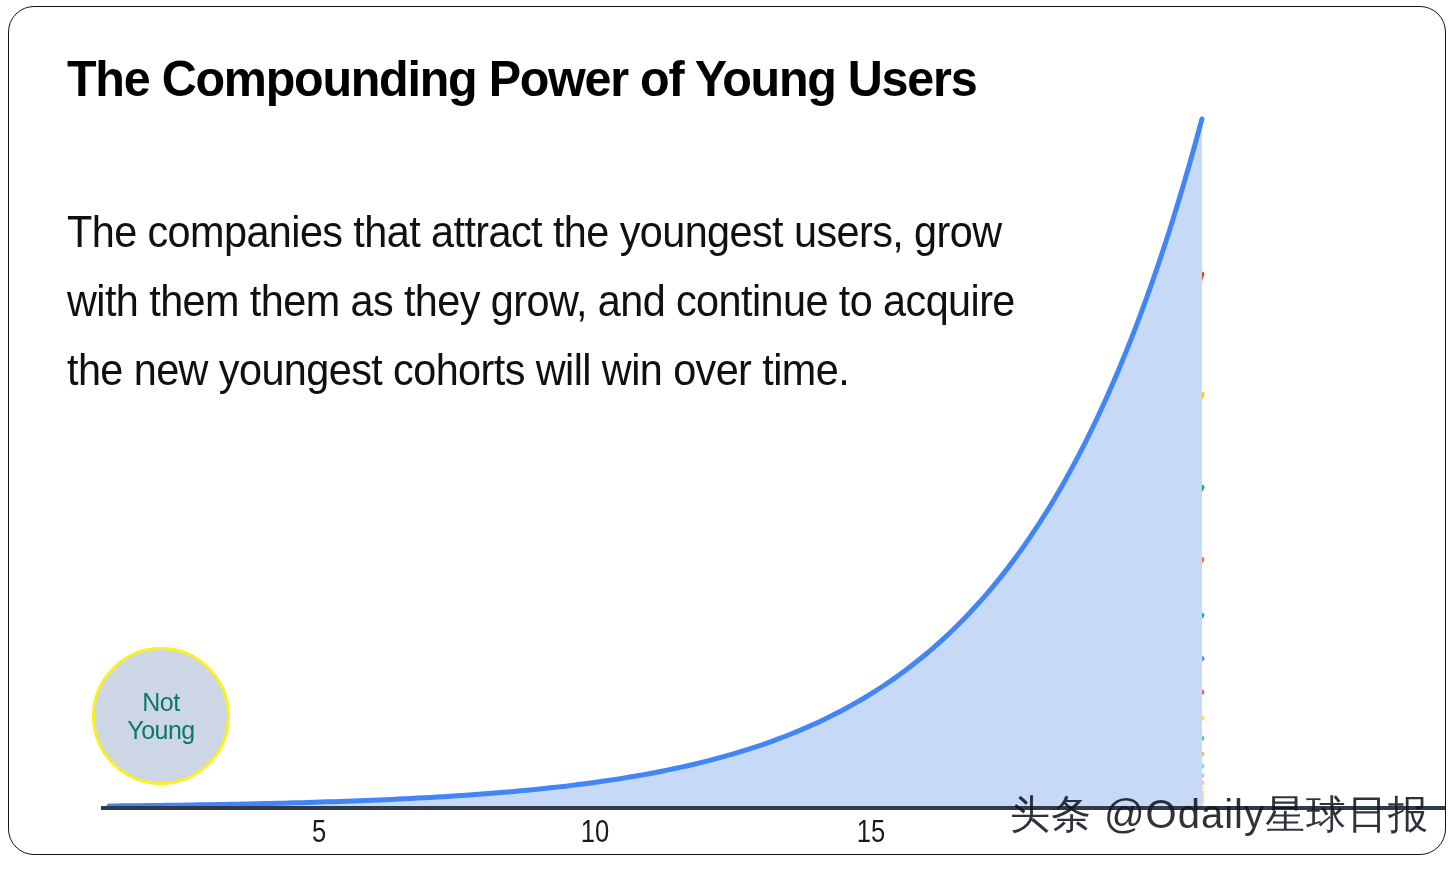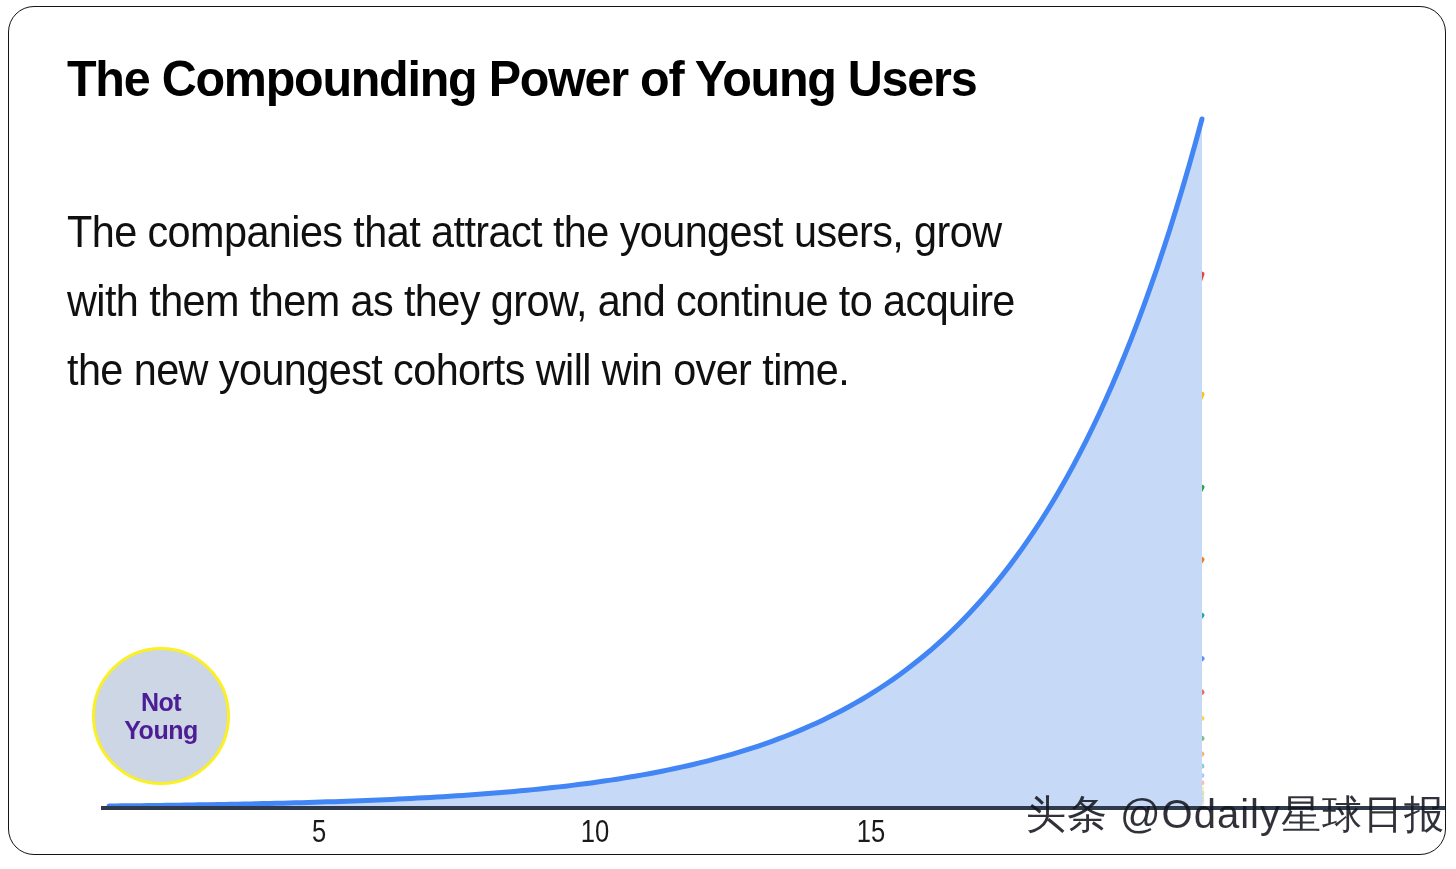--- a/index.html
+++ b/index.html
@@ -91,23 +91,23 @@
     border: 3px solid #fbf024;
     box-sizing: border-box;
     display: flex;
     flex-direction: column;
     align-items: center;
     justify-content: center;
     line-height: 1;
   }
   .badge-line {
     font-family: "Liberation Sans", sans-serif;
-    font-weight: 700;
+    font-weight: 400;
     font-size: 25px;
-    color: #4c1d95;
+    color: #0f766e;
     letter-spacing: -0.5px;
     display: block;
     text-align: left;
   }
   .badge-line.l1 { margin-bottom: 3px; }
 
   
   .axis-line {
     position: absolute;
     left: 92px;
@@ -123,21 +123,21 @@
     font-weight: 400;
     font-size: 32px;
     color: #1a1a1a;
     transform: translateX(-50%) scaleX(0.8);
     letter-spacing: 0px;
   }
 
   
   .watermark {
     position: absolute;
-    right: 0;
+    right: 16px;
     bottom: 12px;
     font-family: "Liberation Sans", sans-serif;
     font-size: 40px;
     font-weight: 400;
     color: rgba(20,22,30,0.88);
     letter-spacing: 1px;
     white-space: nowrap;
   }
 </style>
 </head>

